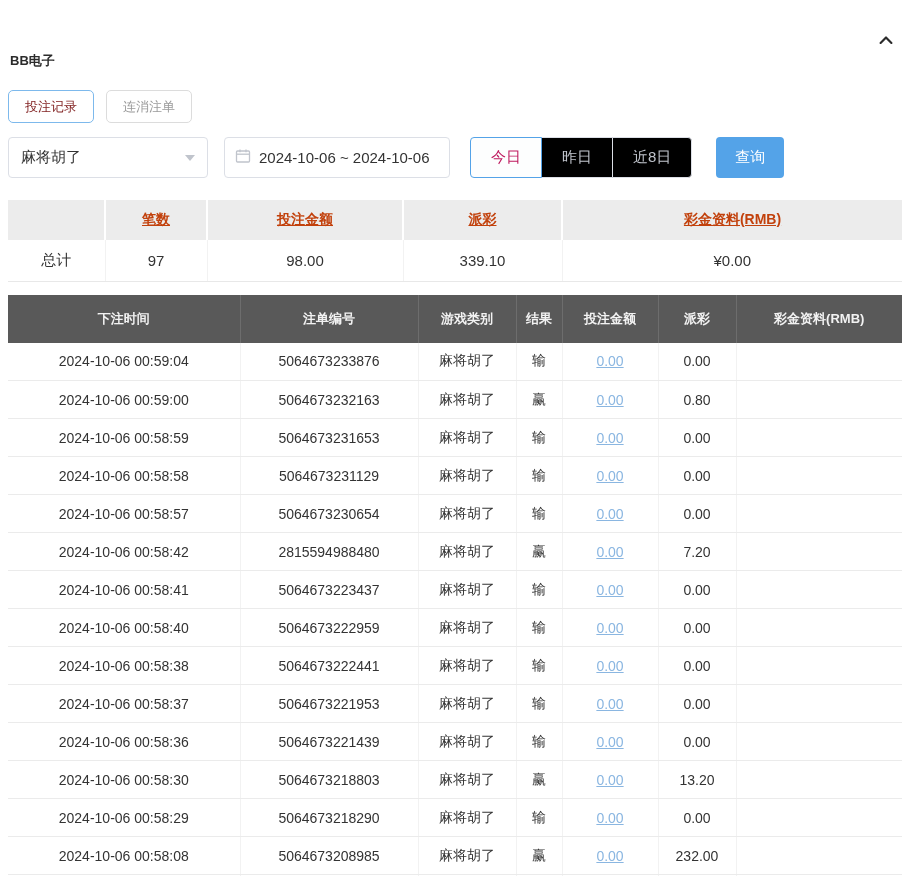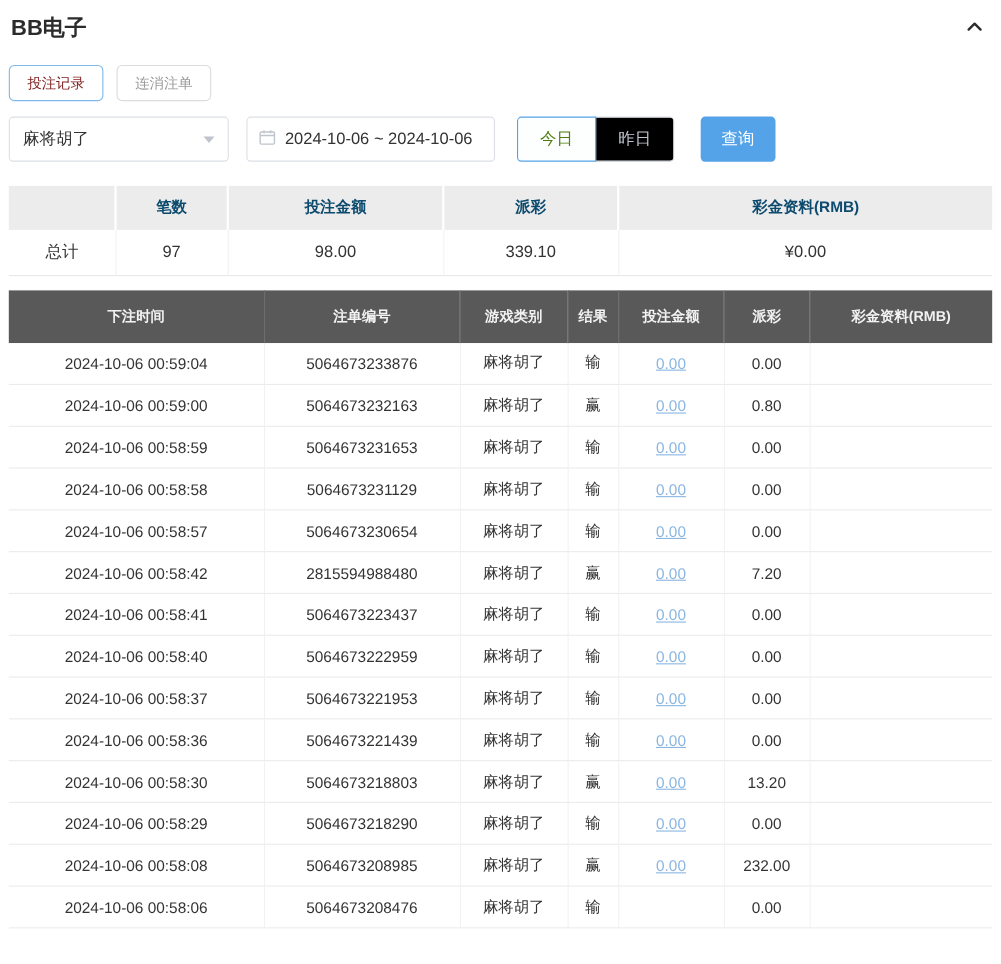--- a/index.html
+++ b/index.html
@@ -7,21 +7,21 @@
   body {
     width: 910px; height: 876px; overflow: hidden;
     background: #fff;
     font-family: "Liberation Sans", "DejaVu Sans", sans-serif;
     color: #333;
   }
   .page { padding: 8px; }
 
   
   .title-row { display: flex; justify-content: space-between; align-items: center; padding: 4px 2px 0 2px; }
-  .page-title { font-size: 20px; font-weight: bold; color: #2b2b2b; }
+  .page-title { font-size: 13px; font-weight: bold; color: #2b2b2b; margin-top: 40px; }
   .collapse-btn { cursor: pointer; padding: 2px 4px; background: none; border: none; display: flex; align-items: center; }
 
   
   .tabs-row { display: flex; gap: 12px; margin-top: 20px; }
   .tab {
     background: #fff; border: 1px solid #dcdcdc; border-radius: 5px;
     font-size: 13px; color: #9a9a9a; padding: 0 16px; height: 33px;
     cursor: pointer; font-family: inherit;
   }
   .tab.active { color: #7f1d1d; border-color: #7db9ec; }
@@ -43,32 +43,32 @@
     font-size: 15px; cursor: pointer; background: #fff; white-space: nowrap;
   }
   .btn-group { display: flex; margin-left: 20px; }
   .qbtn {
     height: 41px; padding: 0 20px; background: #000000; border: 1px solid #dcdfe6;
     color: #c0c4cc; font-size: 15px; cursor: pointer; margin-left: -1px;
     font-family: inherit; position: relative;
   }
   .qbtn:first-child { border-radius: 4px 0 0 4px; margin-left: 0; }
   .qbtn:last-child { border-radius: 0 4px 4px 0; }
-  .qbtn.active { color: #4d7c0f; border-color: #54a3e8; background: #fdfefe; z-index: 2; }
+  .qbtn.active { color: #be185d; border-color: #54a3e8; background: #fdfefe; z-index: 2; }
   .search-btn {
     margin-left: 24px; height: 41px; padding: 0 19px; background: #54a3e8; color: #fff;
     border: none; border-radius: 4px; font-size: 15px; cursor: pointer; font-family: inherit;
   }
 
   
   table { border-collapse: collapse; table-layout: fixed; width: 894px; }
   .summary-table { margin-top: 22px; }
   .summary-table th {
-    background: #ececec; height: 40px; font-size: 14px; font-weight: bold; color: #0c4a6e;
-    border-right: 2px solid #fff; text-align: center;
+    background: #ececec; height: 40px; font-size: 14px; font-weight: bold; color: #c2410c;
+    border-right: 2px solid #fff; text-align: center; text-decoration: underline;
   }
   .summary-table th:last-child { border-right: none; }
   .summary-table td {
     height: 41px; text-align: center; font-size: 15px; color: #333;
     border-bottom: 1px solid #e8e8e8; border-right: 1px solid #f2f2f2; background: #fff;
   }
   .summary-table td:last-child { border-right: none; }
 
   
   .main-table { margin-top: 13px; }
@@ -120,20 +120,21 @@
             <line x1="5" y1="1.5" x2="5" y2="4.2" stroke="#c0c4cc" stroke-width="1.3"></line>
             <line x1="11" y1="1.5" x2="11" y2="4.2" stroke="#c0c4cc" stroke-width="1.3"></line>
           </svg>
       </span>
       <span>2024-10-06 ~ 2024-10-06</span>
     </div>
 
     <div class="btn-group">
       <button class="qbtn active">今日</button>
       <button class="qbtn">昨日</button>
+      <button class="qbtn">近8日</button>
     </div>
 
     <button class="search-btn">查询</button>
   </div>
 
   <table class="summary-table">
     <colgroup>
       <col style="width:97px">
         <col style="width:102px">
         <col style="width:196px">
@@ -256,20 +257,29 @@
     <tr>
       <td>2024-10-06 00:58:40</td>
       <td>5064673222959</td>
       <td>麻将胡了</td>
       <td>输</td>
       <td><a class="bet-link">0.00</a></td>
       <td>0.00</td>
       <td></td>
     </tr>
 
+    <tr>
+      <td>2024-10-06 00:58:38</td>
+      <td>5064673222441</td>
+      <td>麻将胡了</td>
+      <td>输</td>
+      <td><a class="bet-link">0.00</a></td>
+      <td>0.00</td>
+      <td></td>
+    </tr>
 
     <tr>
       <td>2024-10-06 00:58:37</td>
       <td>5064673221953</td>
       <td>麻将胡了</td>
       <td>输</td>
       <td><a class="bet-link">0.00</a></td>
       <td>0.00</td>
       <td></td>
     </tr>

